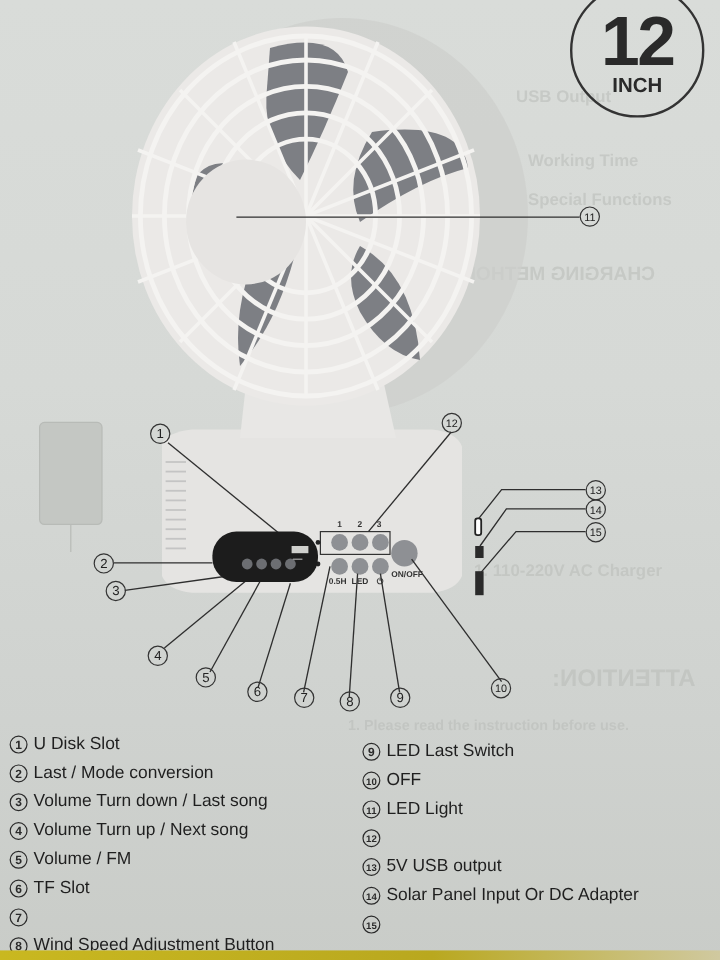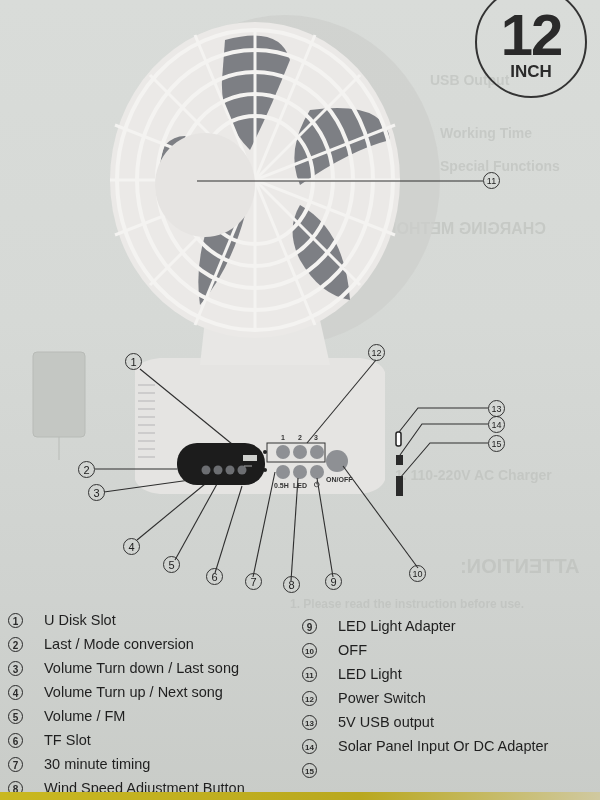--- a/index.html
+++ b/index.html
@@ -9,21 +9,21 @@
   .ghost{position:absolute;color:#b9bcb8;font-size:14px;font-weight:bold;white-space:nowrap;opacity:.55;}
   .ghost.mirror{transform:scaleX(-1);}
   .badge{position:absolute;left:475px;top:-14px;width:108px;height:108px;border:2px solid #333;border-radius:50%;text-align:center;}
   .badge .num{display:block;font-size:58px;font-weight:bold;line-height:58px;margin-top:18px;color:#2a2a2a;letter-spacing:-2px;}
   .badge .unit{display:block;font-size:17px;font-weight:bold;color:#2a2a2a;margin-top:-2px;}
   svg.art{position:absolute;left:0;top:0;}
   .callout{position:absolute;width:17px;height:17px;border:1.4px solid #333;border-radius:50%;font-size:11px;line-height:17px;text-align:center;color:#222;background:transparent;box-sizing:border-box;}
   .legend{position:absolute;top:608px;font-size:14.5px;font-weight:bold;color:#2a2a2a;}
   .legend .row{height:24px;line-height:24px;display:flex;align-items:center;white-space:nowrap;}
   .legend .idx{display:inline-block;width:15px;height:15px;border:1.5px solid #2a2a2a;border-radius:50%;font-size:10px;line-height:15px;text-align:center;margin-right:5px;box-sizing:border-box;flex:none;}
-  .legend .lbl{font-weight:normal;color:#1f1f1f;margin-left:16px;}
+  .legend .lbl{font-weight:normal;color:#1f1f1f;}
   .legend.left{left:8px;}
   .legend.right{left:302px;}
   .yellow{position:absolute;left:0;bottom:0;width:600px;height:8px;background:linear-gradient(90deg,#c9b820,#b9a81f 60%,#d0c9a0);}
   .panel{position:absolute;left:177px;top:443px;width:88px;height:42px;background:#1c1c1c;border-radius:20px;}
   .mini-lbl{position:absolute;font-size:7px;color:#333;font-weight:bold;}
 </style>
 </head>
 <body>
 
 <div class="ghost" style="left:430px;top:72px;">USB Output</div>
@@ -181,44 +181,42 @@
   <div class="row">
       <span class="idx">5</span>
       <span class="lbl">Volume / FM</span>
     </div>
   <div class="row">
       <span class="idx">6</span>
       <span class="lbl">TF Slot</span>
     </div>
   <div class="row">
       <span class="idx">7</span>
-      <span class="lbl">30 minute timing</span>
     </div>
   <div class="row">
       <span class="idx">8</span>
       <span class="lbl">Wind Speed Adjustment Button</span>
     </div>
 </div>
 
 <div class="legend right" style="top:614px;">
   <div class="row">
       <span class="idx">9</span>
-      <span class="lbl">LED Light Adapter</span>
+      <span class="lbl">LED Last Switch</span>
     </div>
   <div class="row">
       <span class="idx" style="font-size:8px;">10</span>
       <span class="lbl">OFF</span>
     </div>
   <div class="row">
       <span class="idx" style="font-size:8px;">11</span>
       <span class="lbl">LED Light</span>
     </div>
   <div class="row">
       <span class="idx" style="font-size:8px;">12</span>
-      <span class="lbl">Power Switch</span>
     </div>
   <div class="row">
       <span class="idx" style="font-size:8px;">13</span>
       <span class="lbl">5V USB output</span>
     </div>
   <div class="row">
       <span class="idx" style="font-size:8px;">14</span>
       <span class="lbl">Solar Panel Input Or DC Adapter</span>
     </div>
   <div class="row">

